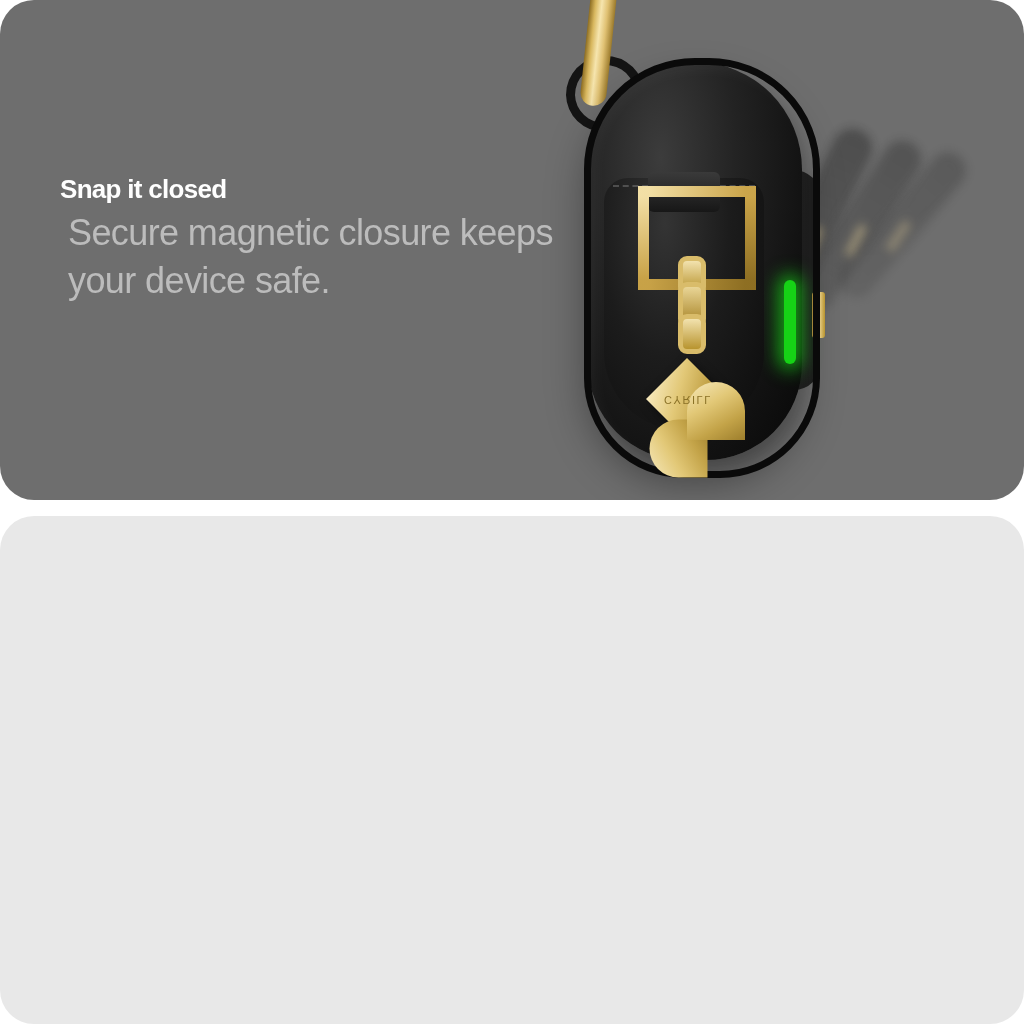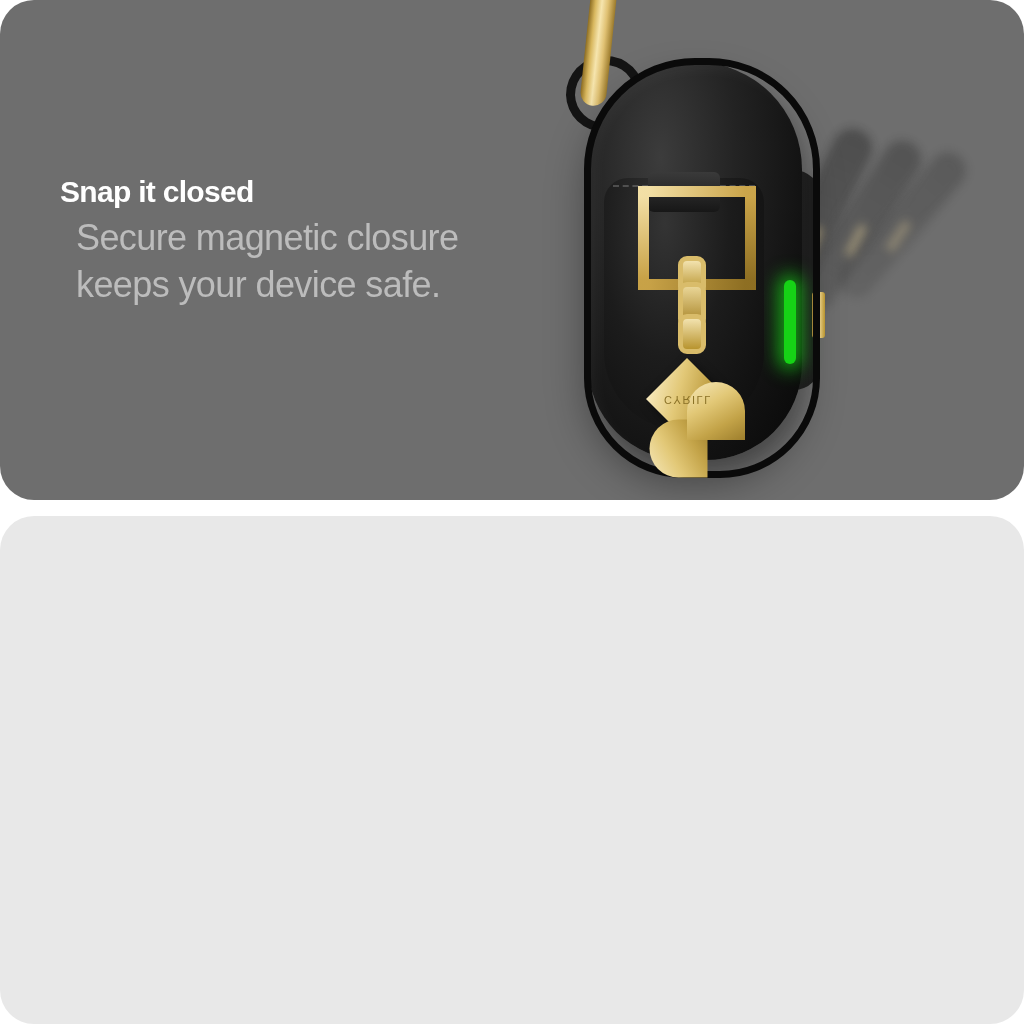--- a/index.html
+++ b/index.html
@@ -47,27 +47,27 @@
 
   
   .copy {
     position: absolute;
     z-index: 40;
   }
   .copy-top { left: 60px; top: 176px; width: 500px; }
 
   .headline {
     margin: 0;
-    font-size: 30px;
+    font-size: 26px;
     font-weight: bold;
     letter-spacing: -0.7px;
     line-height: 1.05;
   }
   .subline {
-    margin: 6px 0 0 16px;
+    margin: 6px 0 0 8px;
     font-size: 36px;
     font-weight: normal;
     letter-spacing: -0.6px;
     line-height: 1.32;
   }
   .copy-top .headline { color: #ffffff; }
   .copy-top .subline  { color: #bcbcbc; }
 
   
   .art-top {

